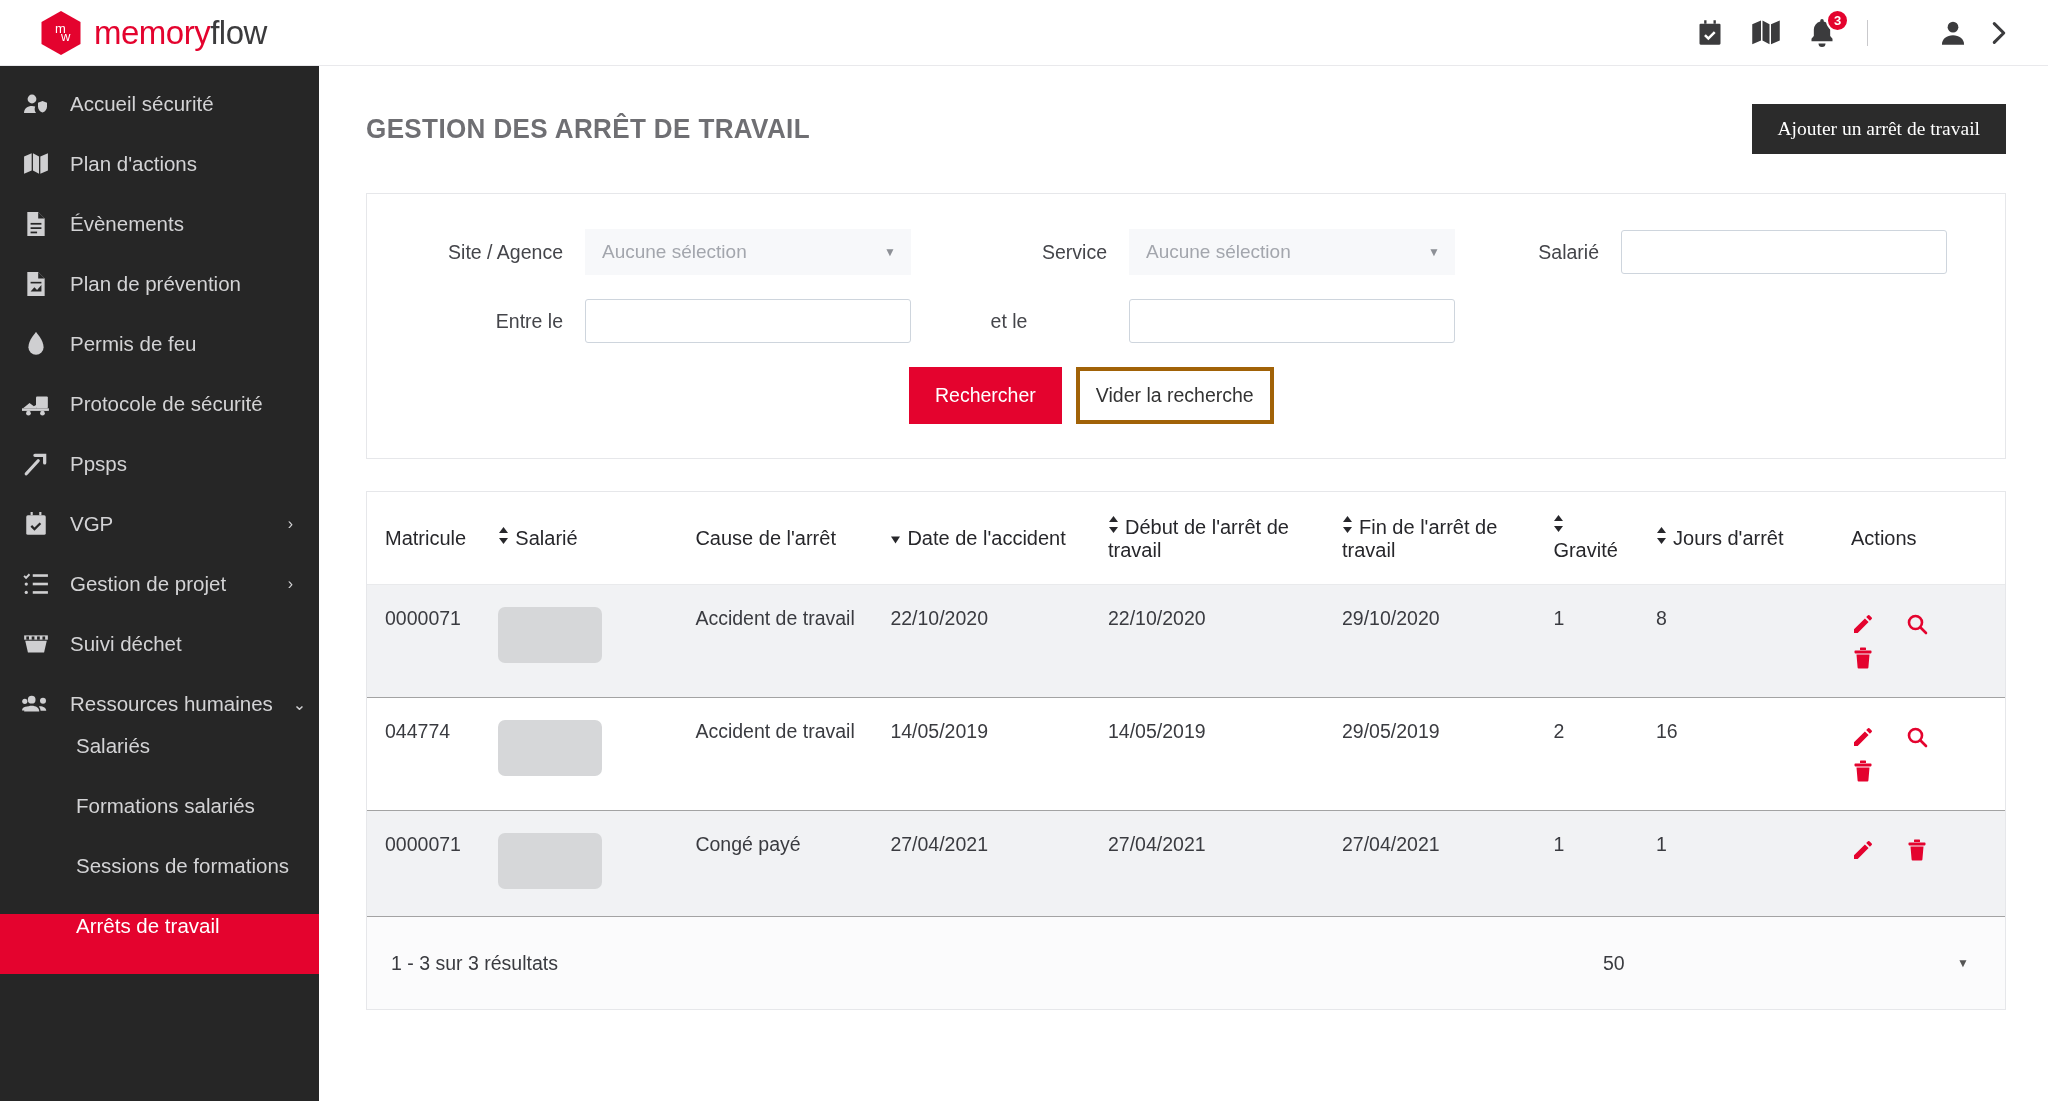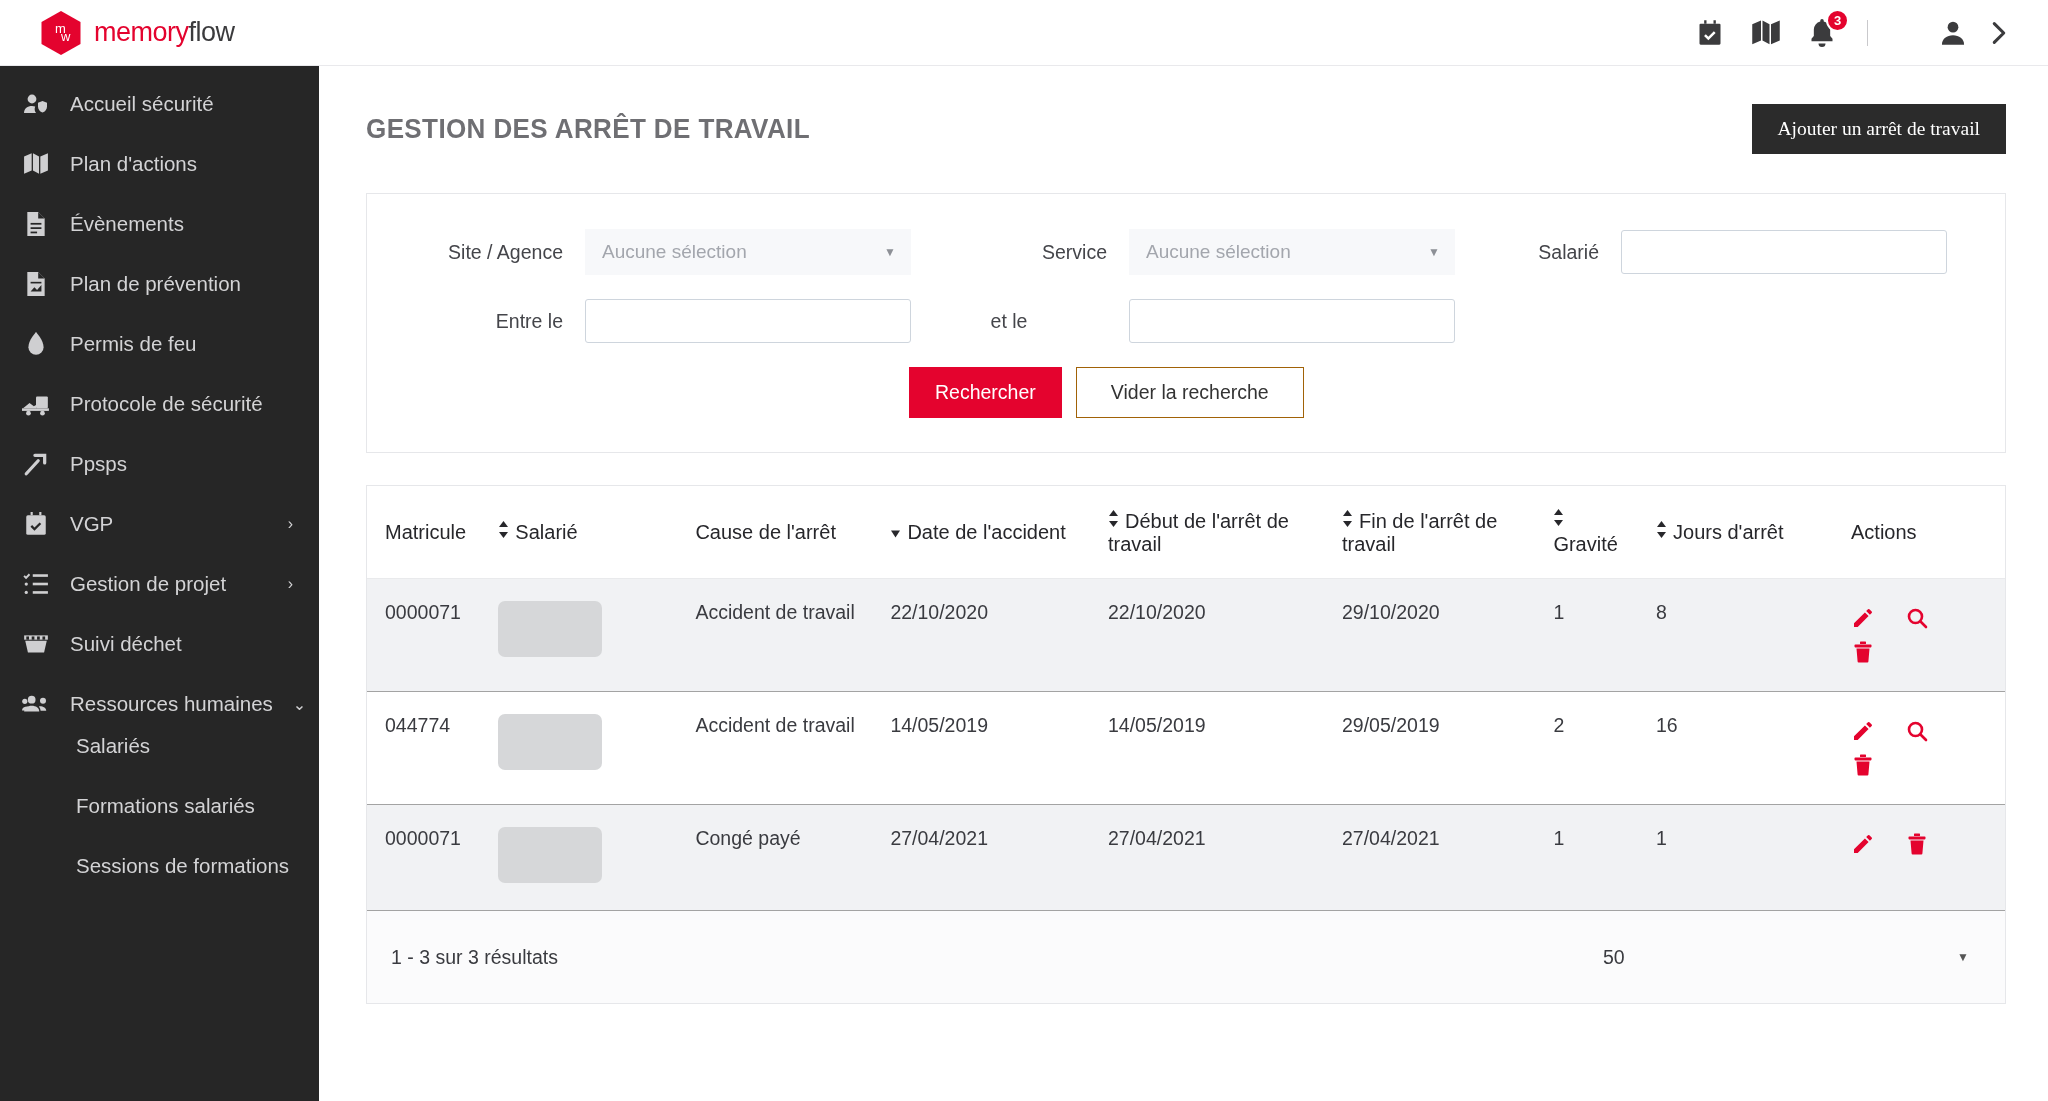--- a/index.html
+++ b/index.html
@@ -13,21 +13,21 @@
 
   
   .topbar {
     height: 66px; flex: 0 0 66px; background: #ffffff;
     display: flex; align-items: center; justify-content: space-between;
     border-bottom: 1px solid #e9e9ec;
     position: relative; z-index: 5;
   }
   .brand { display: flex; align-items: center; padding-left: 40px; gap: 12px; }
   .hexlogo { width: 42px; height: 46px; position: relative; flex: 0 0 42px; }
-  .brandtext { font-size: 27px; letter-spacing: -0.5px; font-weight: 400; }
+  .brandtext { font-size: 33px; letter-spacing: -0.5px; font-weight: 400; }
   .brandtext .b1 { color: #e4032e; }
   .brandtext .b2 { color: #3b3b3d; }
 
   .topicons { display: flex; align-items: center; gap: 26px; padding-right: 34px; }
   .ticon { width: 30px; height: 30px; color: #3b3b3d; position: relative; display:flex; align-items:center; justify-content:center;}
   .ticon svg { display: block; }
   .badge {
     position: absolute; top: -9px; right: -12px;
     background: #e4032e; color: #fff; border-radius: 50%;
     width: 23px; height: 23px; font-size: 13px; font-weight: 700;
@@ -94,22 +94,22 @@
     border: 1px solid #ced5dd; border-radius: 3px;
     font-size: 19px; color: #333; padding: 0 12px;
     font-family: "Liberation Sans", sans-serif;
   }
   .btnrow { display: flex; margin-left: 542px; gap: 12px; }
   .btn-red {
     background: #e4032e; color: #fff; border: none; font-size: 19.5px;
     padding: 13px 26px; cursor: pointer; font-family: "Liberation Sans", sans-serif;
   }
   .btn-white {
-    background: #fff; color: #333; border: 1px solid #a16207; font-size: 19.5px;
-    padding: 13px 34px; margin-left: 2px; cursor: pointer;
+    background: #fff; color: #333; border: 4px solid #a16207; font-size: 19.5px;
+    padding: 13px 16px; margin-left: 2px; cursor: pointer;
     font-family: "Liberation Sans", sans-serif;
   }
 
   
   .tablecard {
     margin: 32px 42px 0 47px; background: #ffffff;
     border: 1px solid #e6e7ea;
   }
   table.grid { width: 100%; border-collapse: collapse; table-layout: fixed; }
   table.grid th {
@@ -336,20 +336,23 @@
 
       <div class="subitem">
         <span>Salariés</span>
       </div>
       <div class="subitem">
         <span>Formations salariés</span>
       </div>
       <div class="subitem">
         <span>Sessions de formations</span>
       </div>
+      <div class="subitem active">
+        <span>Arrêts de travail</span>
+      </div>
     </nav>
 
     <main class="main">
 
       <div class="pagehead">
         <h1 class="pagetitle">GESTION DES ARRÊT DE TRAVAIL</h1>
         <button class="btn-dark">Ajouter un arrêt de travail</button>
       </div>
 
       <section class="panel">

